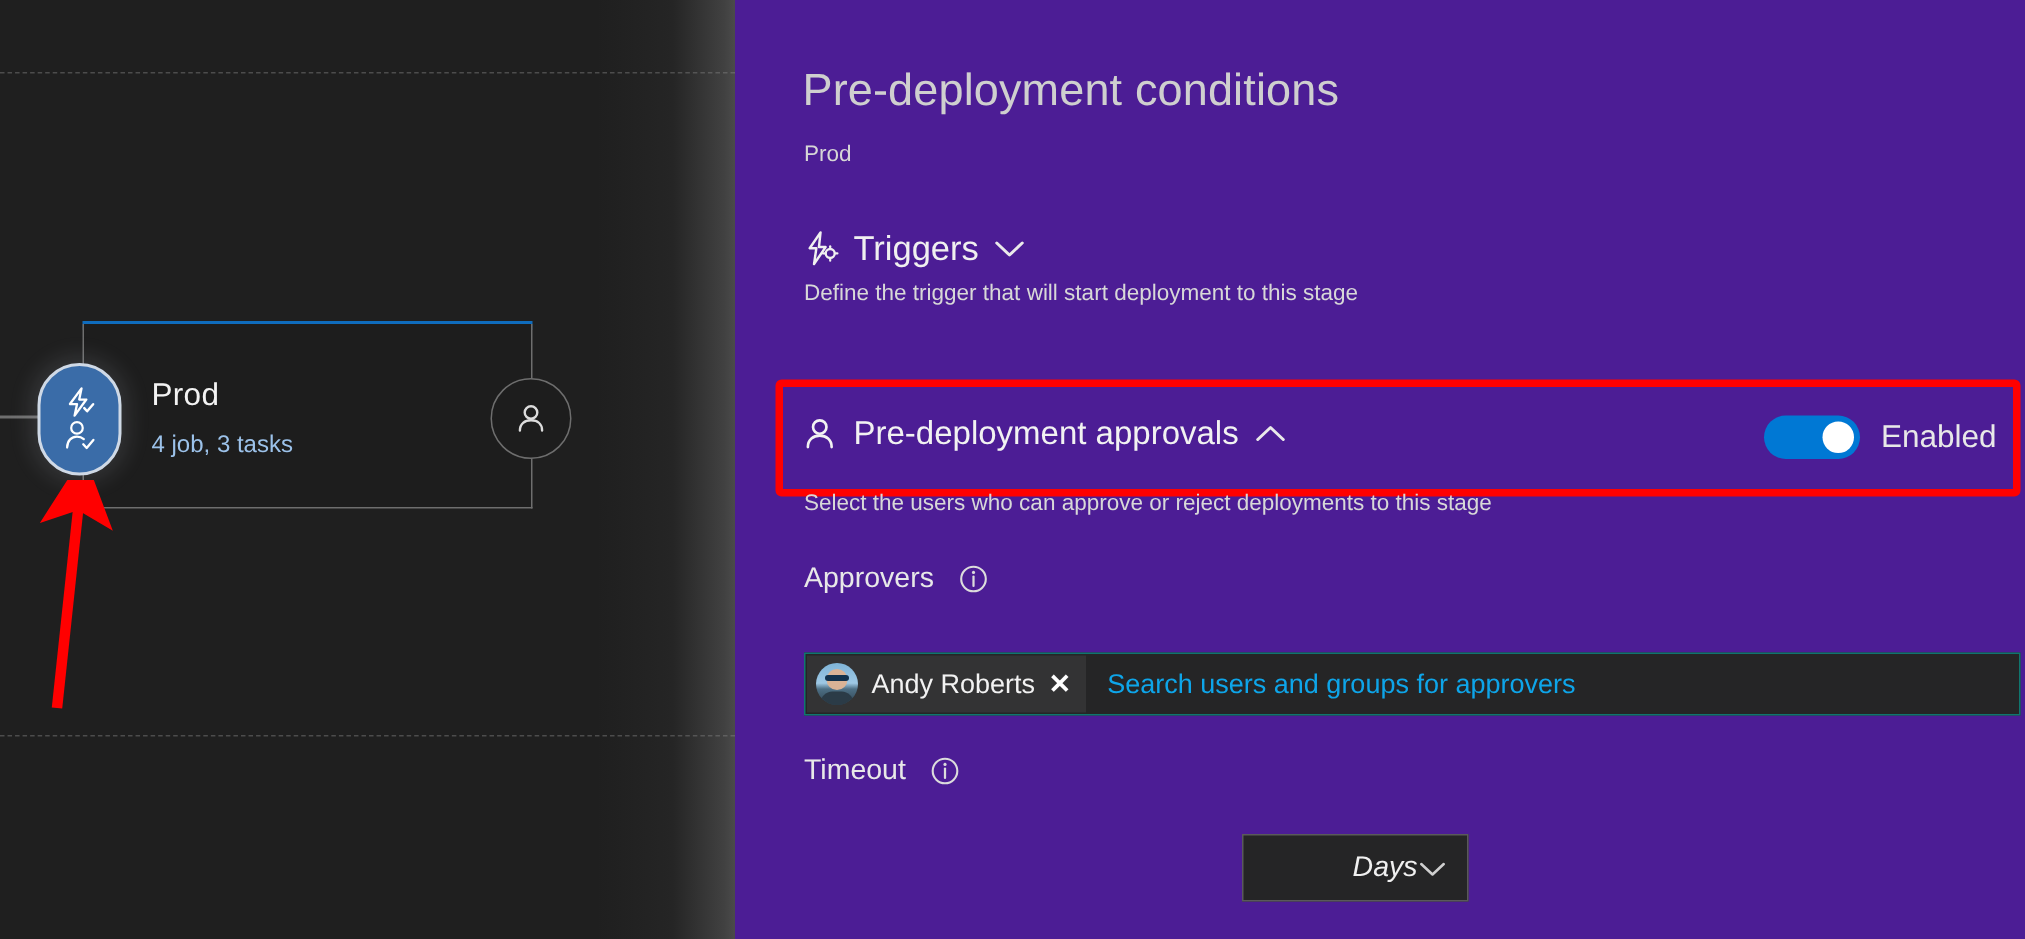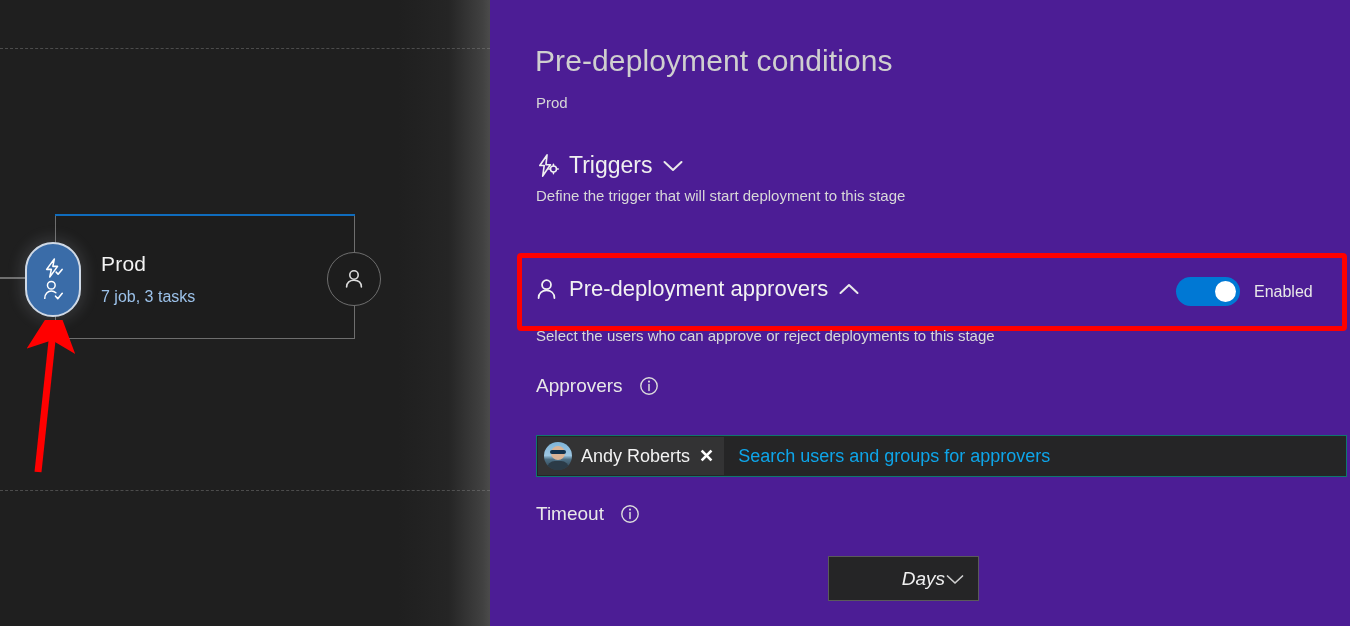--- a/index.html
+++ b/index.html
@@ -122,21 +122,21 @@
   
   #toggle-wrap{
     position:absolute;left:1176px;top:277px;display:flex;align-items:center;gap:14px;
   }
   #toggle-track{
     width:64px;height:29px;border-radius:15px;background:#0078d4;position:relative;
   }
   #toggle-knob{
     position:absolute;right:4px;top:4px;width:21px;height:21px;border-radius:50%;background:#ffffff;
   }
-  #toggle-state{font-size:16px;color:#e8e8e8;}
+  #toggle-state{font-size:21px;color:#e8e8e8;}
 
   
   #red-highlight{
     position:absolute;left:517px;top:253px;width:830px;height:78px;
     border:5px solid #ff0000;
     border-radius:4px;
     box-sizing:border-box;
     pointer-events:none;
   }
 
@@ -214,21 +214,21 @@
 
     <div id="left-connector"></div>
     <div id="right-connector-top"></div>
     <div id="right-connector-bot"></div>
 
     <div id="stage-top-bar"></div>
 
     <div id="stage-card"></div>
 
     <div id="stage-name">Prod</div>
-    <div id="stage-sub">7 job, 3 tasks</div>
+    <div id="stage-sub">4 job, 3 tasks</div>
 
     <div id="predeploy-badge">
       <span class="ico">
         <svg width="22" height="20" viewBox="0 0 24 22">
           <path d="M13.5 1 L5 12.5 H10.2 L8.4 21 L17 9.2 H11.8 L13.5 1 Z" fill="none" stroke="#ffffff" stroke-width="1.7" stroke-linejoin="round"></path>
           <path d="M15.5 15.5 L17.6 17.8 L22 12.6" fill="none" stroke="#ffffff" stroke-width="1.8" stroke-linecap="round" stroke-linejoin="round"></path>
         </svg>
       </span>
       <span class="ico">
         <svg width="23" height="21" viewBox="0 0 26 24">
@@ -288,21 +288,21 @@
     <div id="triggers-desc">Define the trigger that will start deployment to this stage</div>
   </div>
 
   <div id="approvals-header">
     <span class="ico">
       <svg width="25" height="25" viewBox="0 0 24 24">
         <circle cx="12" cy="7.4" r="4.3" fill="none" stroke="#f2f2f2" stroke-width="1.7"></circle>
         <path d="M4.4 20.2 C4.4 15.3 7.9 12.9 12 12.9 C16.1 12.9 19.6 15.3 19.6 20.2" fill="none" stroke="#f2f2f2" stroke-width="1.7" stroke-linecap="round"></path>
       </svg>
     </span>
-    <span id="approvals-label">Pre-deployment approvers</span>
+    <span id="approvals-label">Pre-deployment approvals</span>
     <span class="ico">
       <svg width="22" height="14" viewBox="0 0 22 14">
         <path d="M2.5 11 L11 3 L19.5 11" fill="none" stroke="#eaeaea" stroke-width="2" stroke-linecap="round" stroke-linejoin="round"></path>
       </svg>
     </span>
   </div>
 
   <div id="toggle-wrap">
     <span id="toggle-track">
       <span id="toggle-knob"></span>

